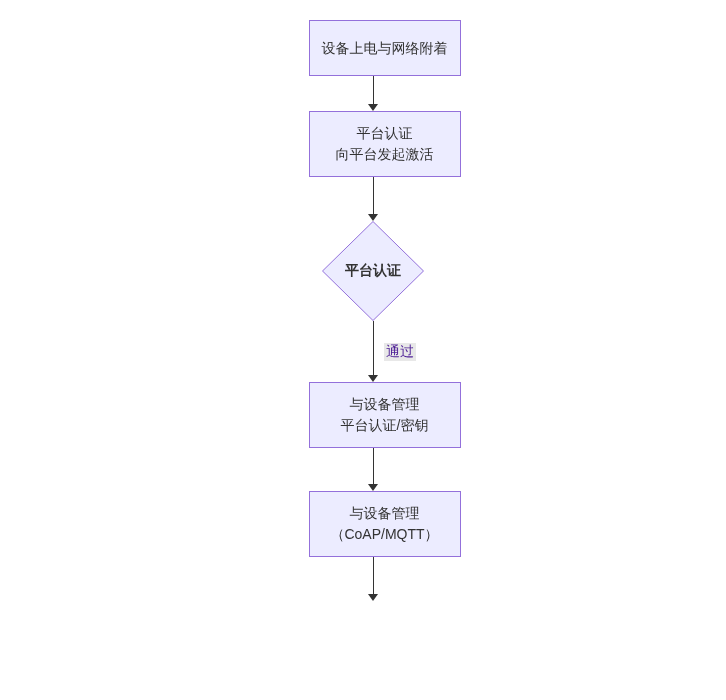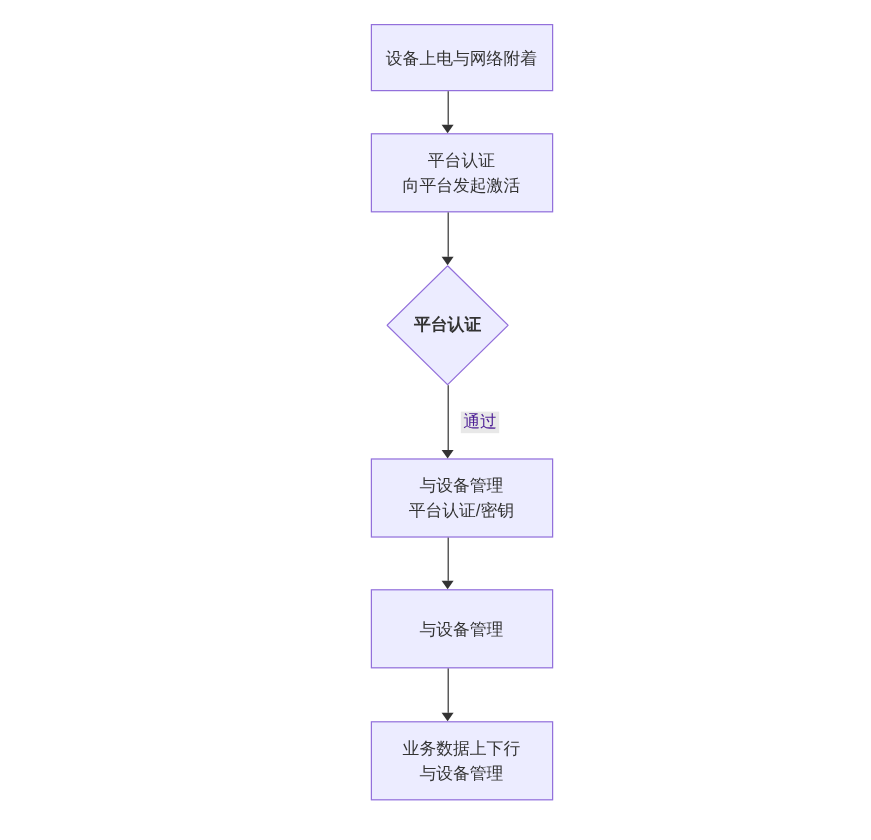--- a/index.html
+++ b/index.html
@@ -129,26 +129,23 @@
       <div>平台认证/密钥</div>
     </div>
 
     <div class="arrow" style="height:43px">
       <div class="shaft"></div>
       <div class="head"></div>
     </div>
 
     <div class="node rect h66">
       <div>与设备管理</div>
+      <div>（CoAP/MQTT）</div>
     </div>
 
     <div class="arrow" style="height:44px">
       <div class="shaft"></div>
       <div class="head"></div>
     </div>
 
-    <div class="node rect h66">
-      <div>业务数据上下行</div>
-      <div>与设备管理</div>
-    </div>
 
   </div>
 </div>
 
 </body></html>

